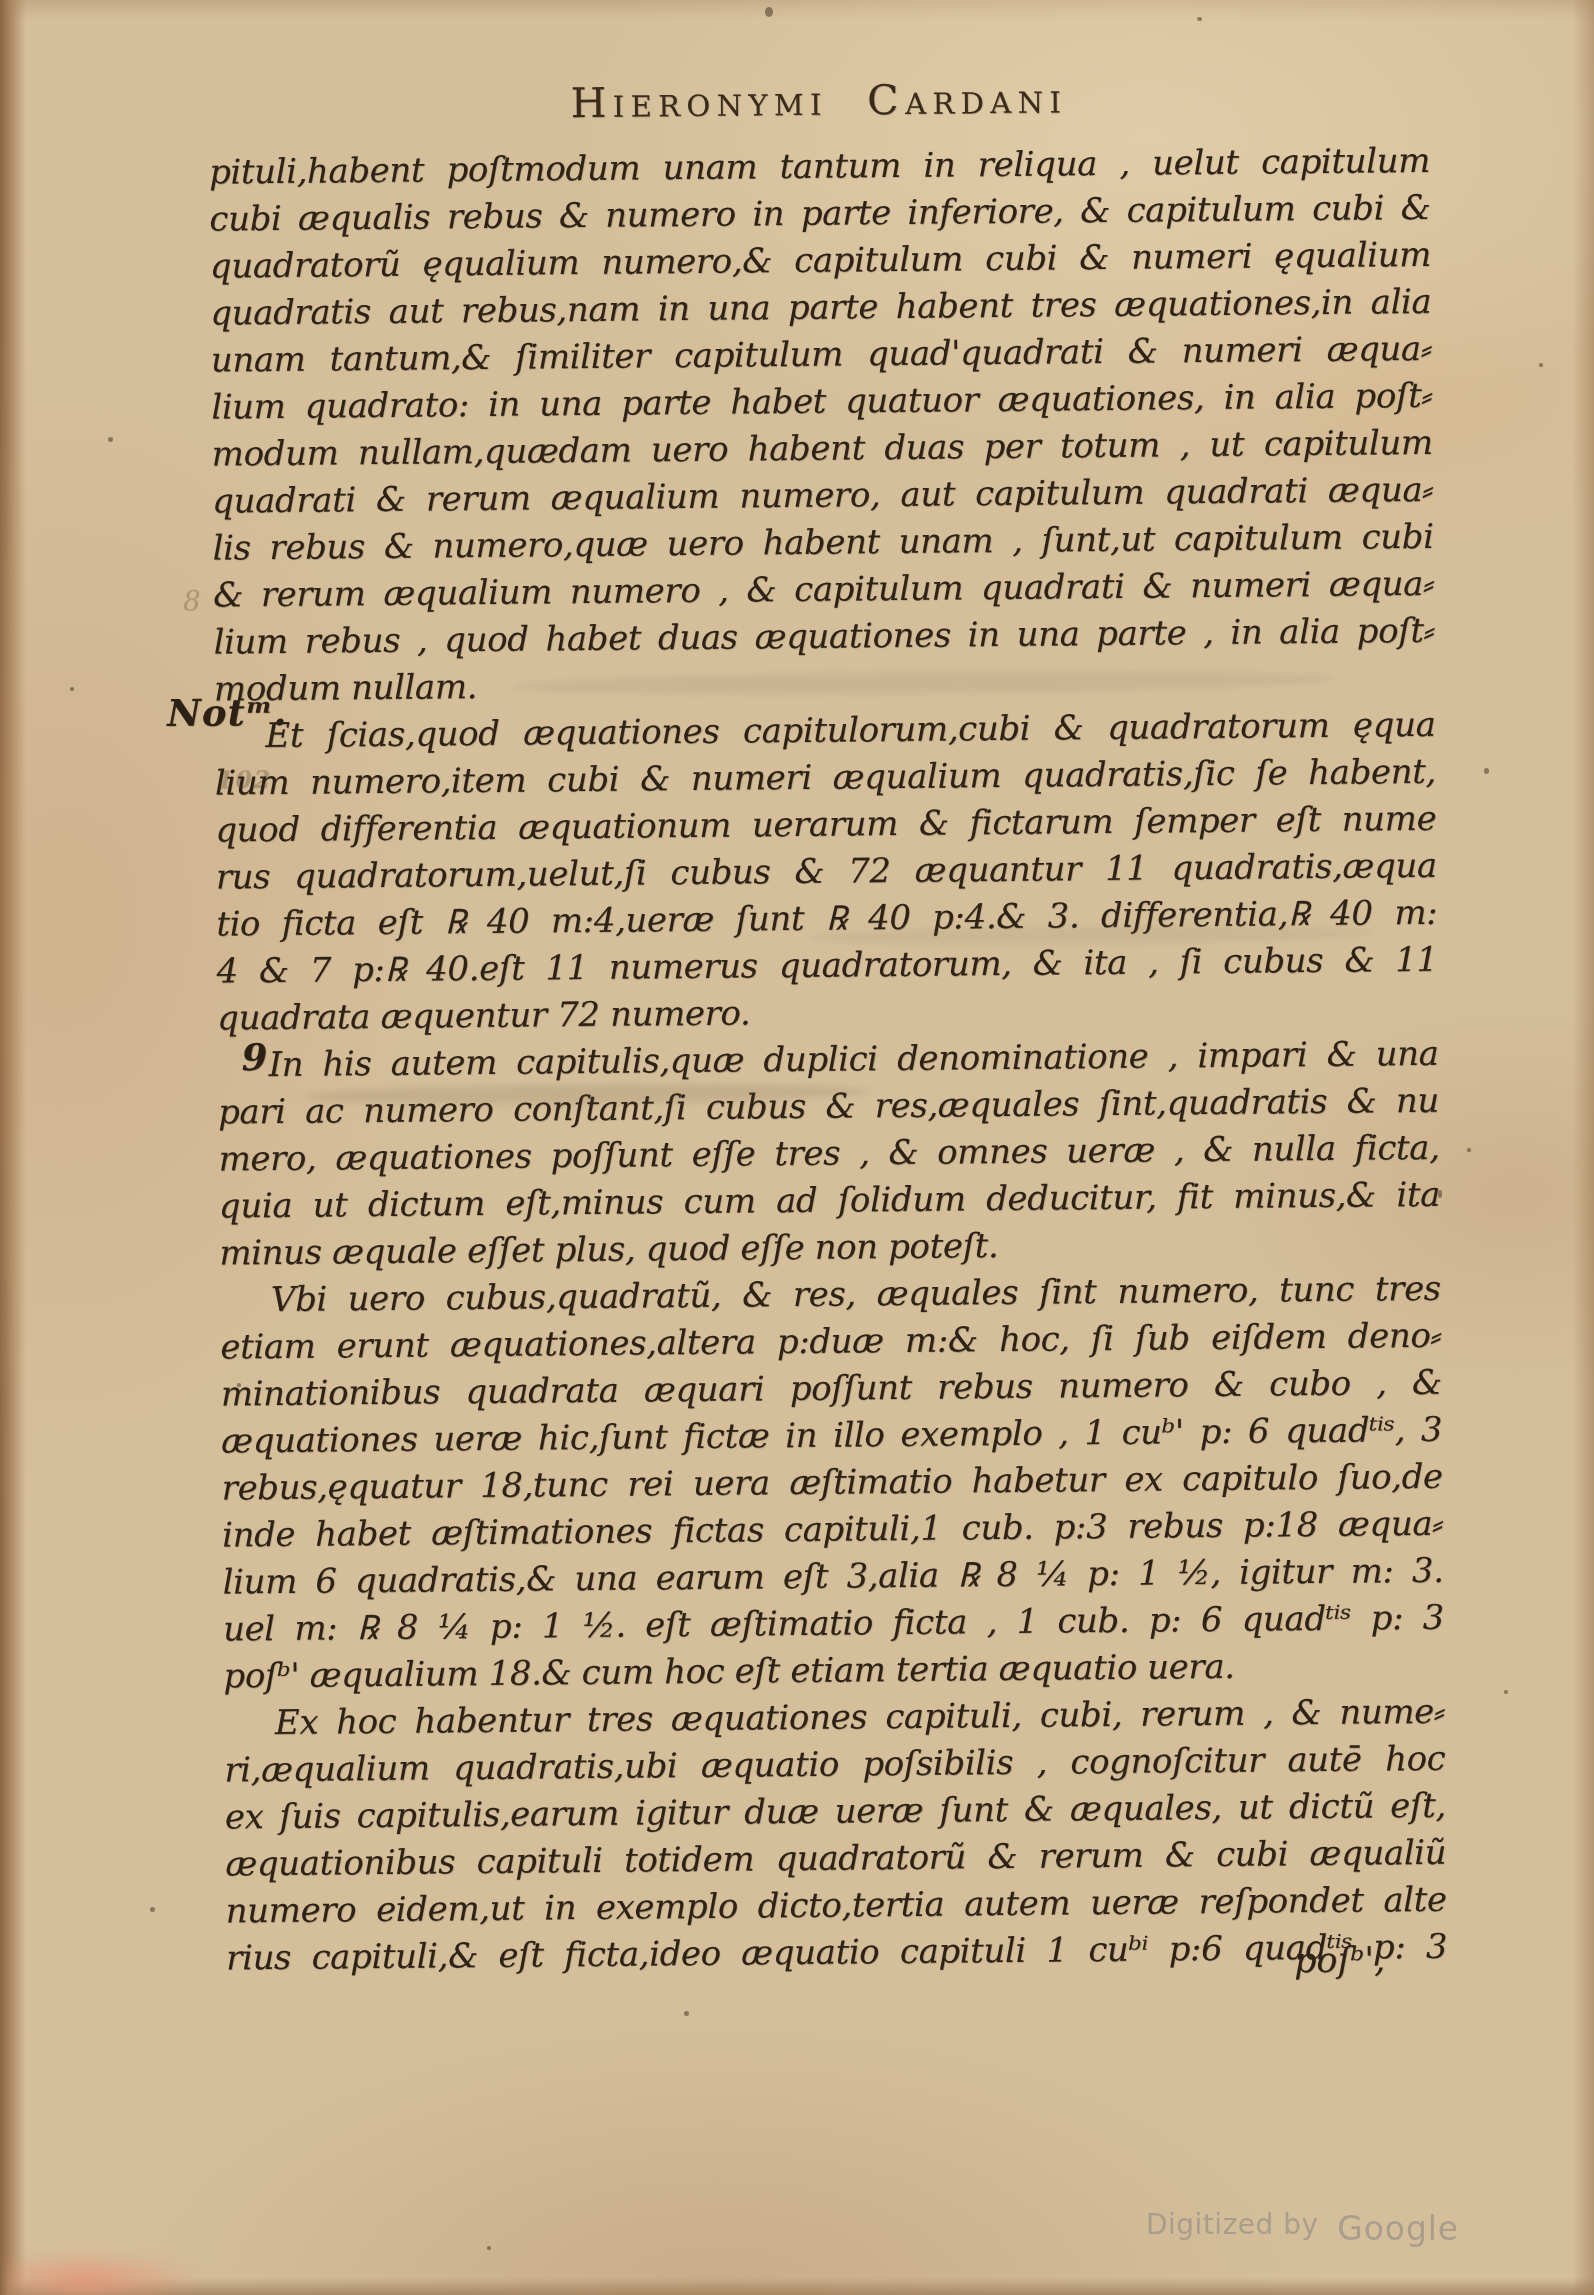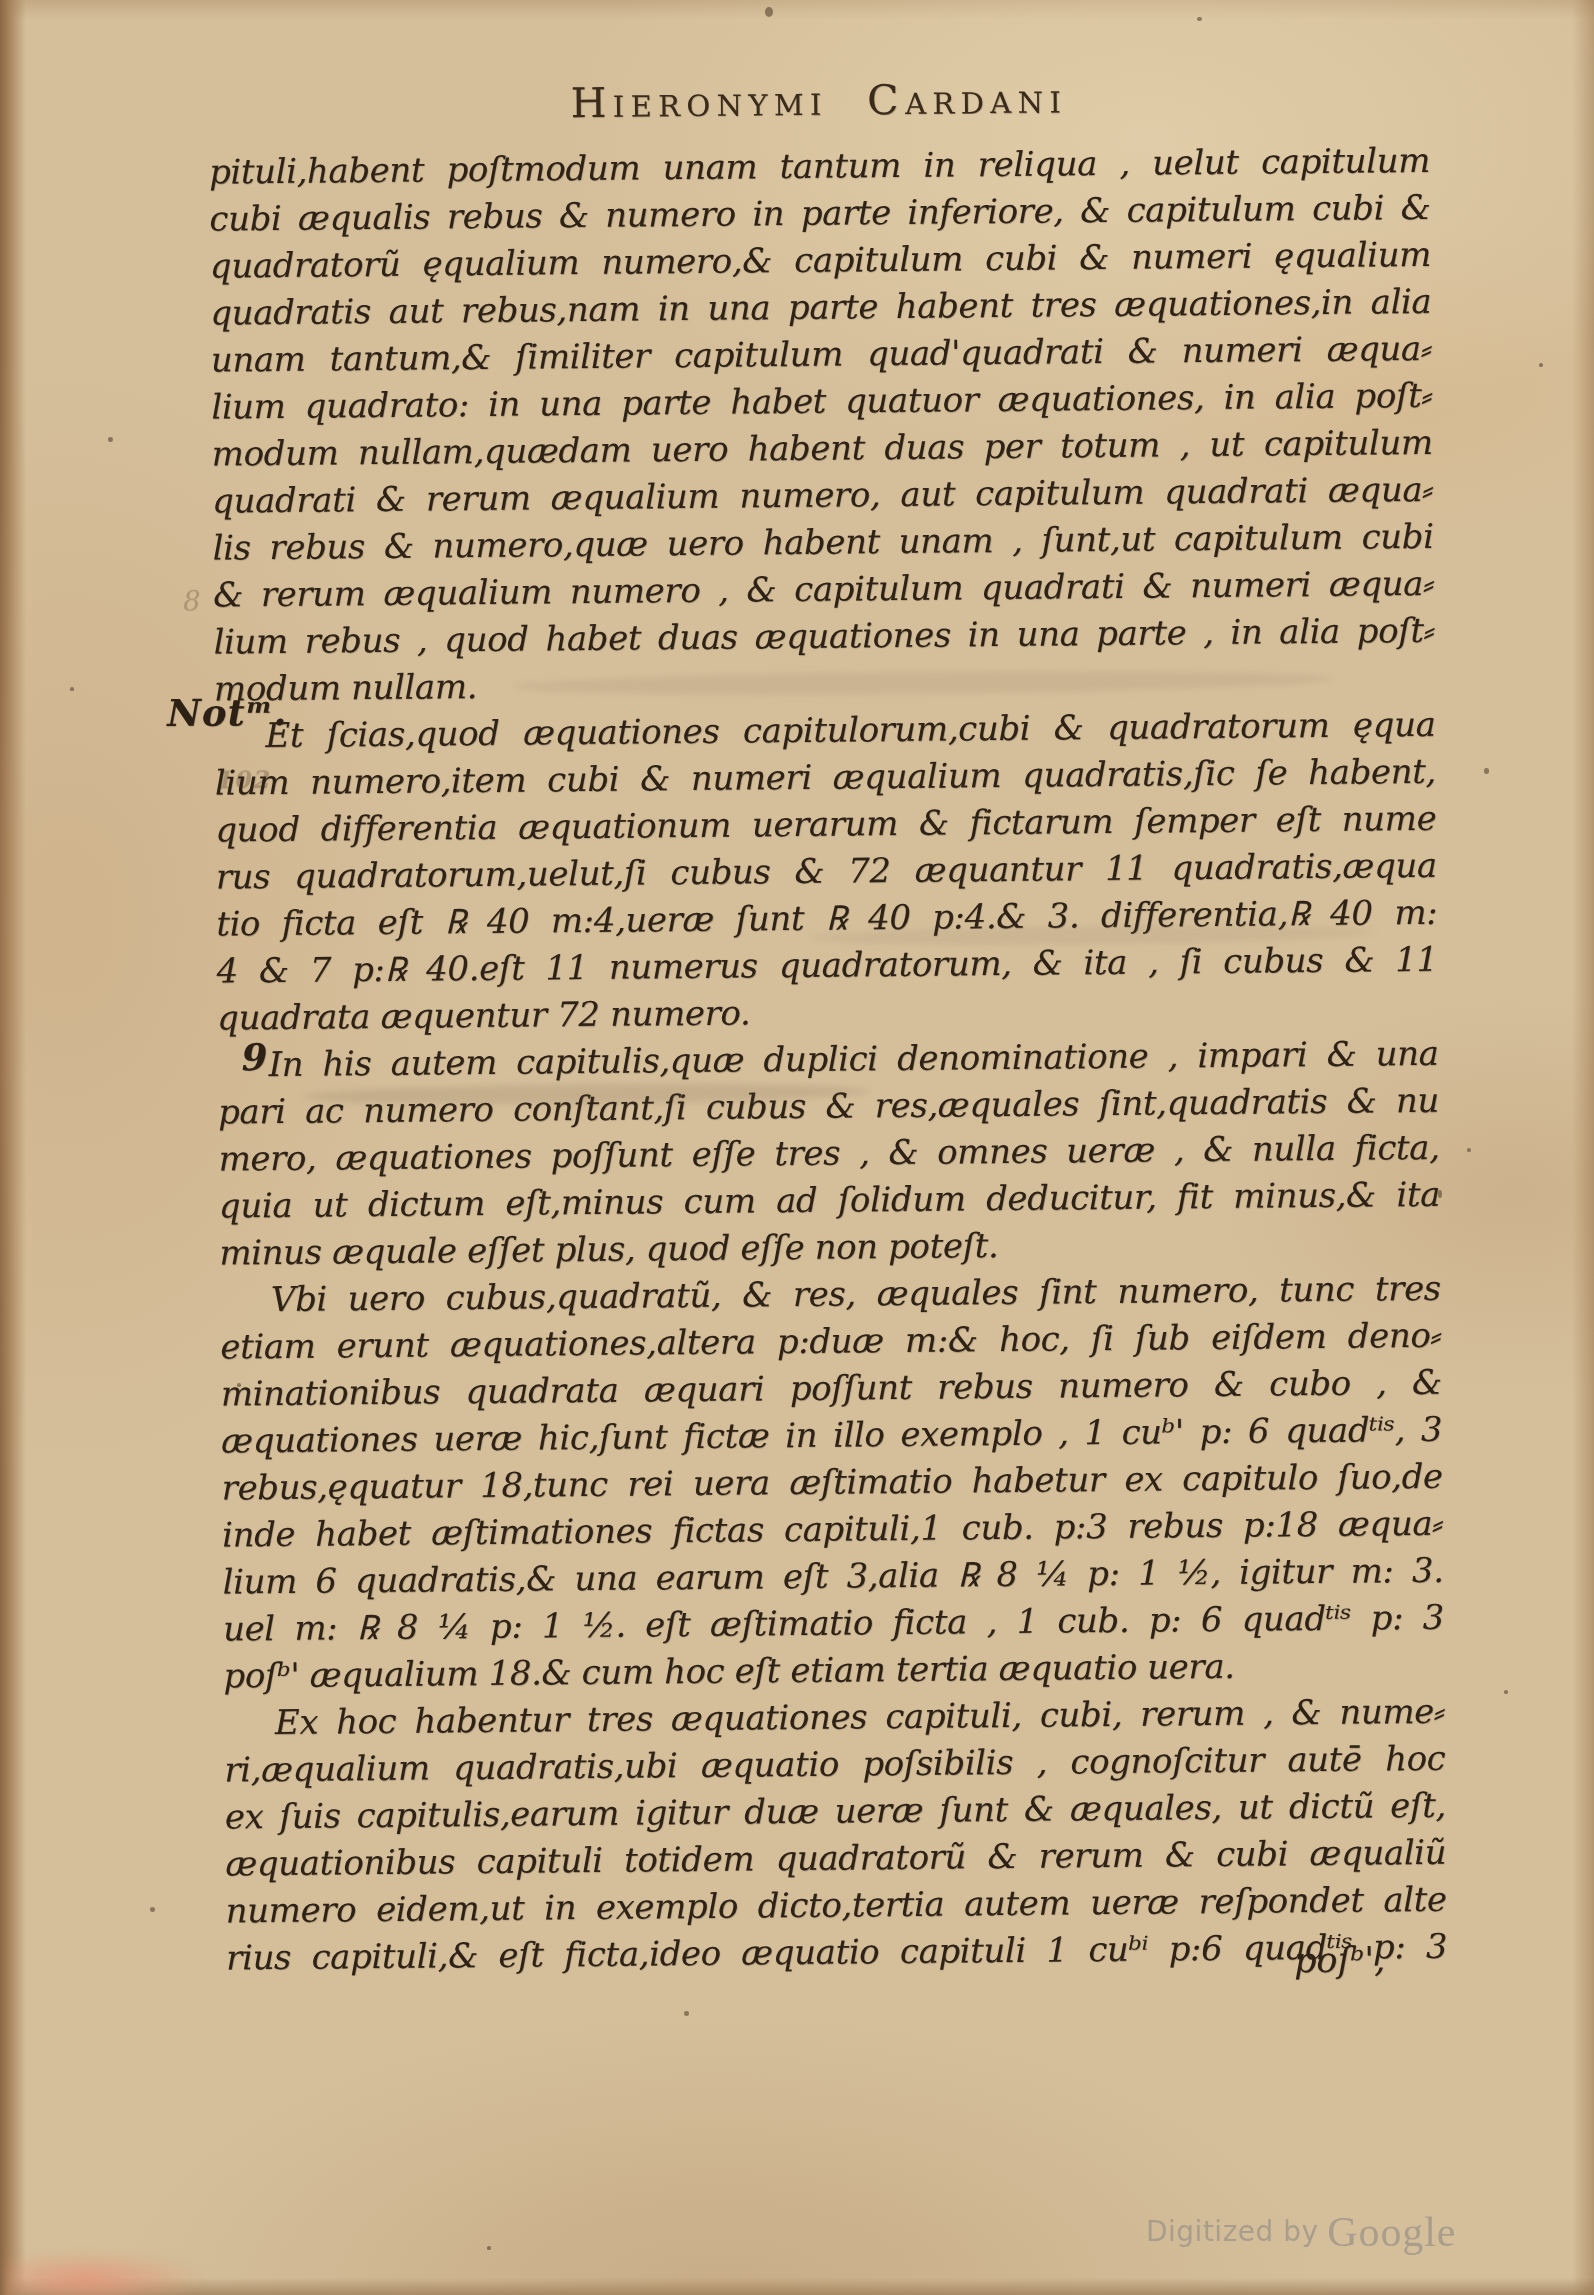--- a/index.html
+++ b/index.html
@@ -48,21 +48,21 @@
   .sp{position:absolute;background:#4a3a27;border-radius:50%;opacity:.55;display:block;}
   .pink-stain{
     position:absolute;left:5.5px;top:2250px;width:197px;height:51px;filter:blur(4.6px);
     background:radial-gradient(ellipse at 40% 60%, rgba(226,148,118,.85), rgba(226,148,118,0) 72%);
   }
   .watermark{
     position:absolute;top:2208px;left:1146px;width:285px;color:#a2988a;opacity:.85;
     font-family:"DejaVu Sans","Liberation Sans",sans-serif;white-space:nowrap;
   }
   .wm-prefix{font-size:28px;letter-spacing:0.5px;vertical-align:5.5px;}
-  .wm-brand{font-size:42px;letter-spacing:0.9px;margin-left:4px;font-family:Liberation Serif, serif;}
+  .wm-brand{font-size:33px;letter-spacing:0.9px;margin-left:14px;}
 </style>
 </head>
 <body>
 
 <div class="rot">
 
   <div class="header">Hieronymi Cardani</div>
 
   <div class="mnote note-notm">Notᵐ.</div>
   <div class="ghost ghost-102">102</div>

